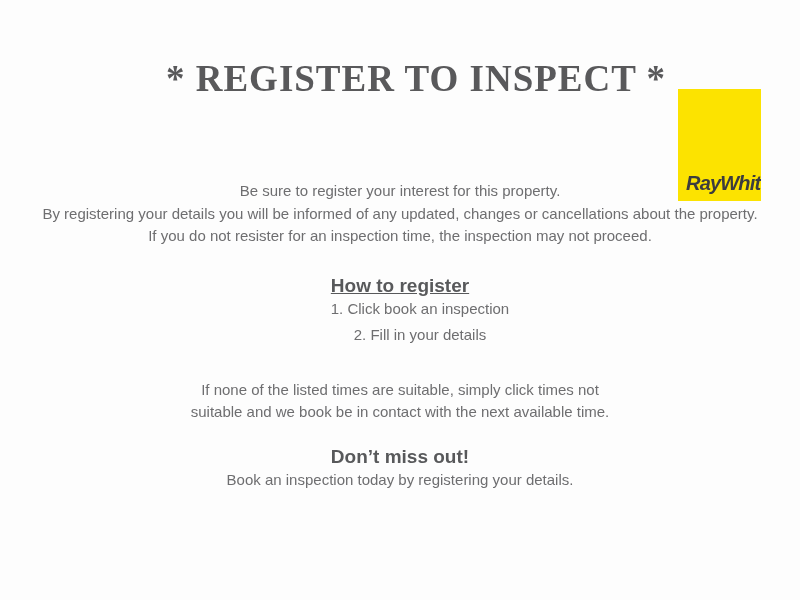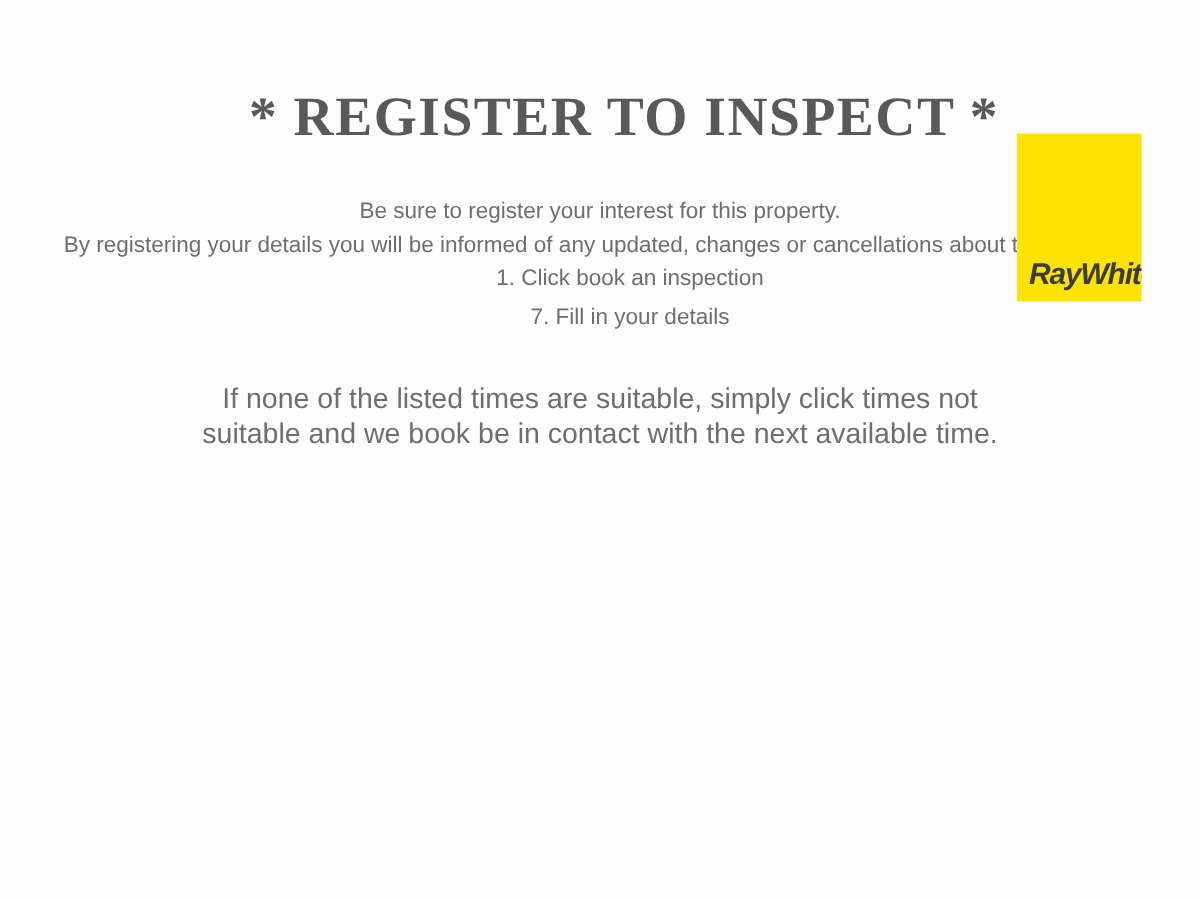--- a/index.html
+++ b/index.html
@@ -20,21 +20,21 @@
     margin-top: 56px;
     font-family: "Liberation Serif", serif;
     font-weight: 700;
     font-size: 37px;
     line-height: 46px;
     letter-spacing: 1px;
     color: #59595b;
     margin-left: 32px;
   }
   .intro {
-    margin-top: 28px;
+    margin-top: 78px;
     font-size: 15px;
     line-height: 22.5px;
     color: #6e6e70;
   }
   .howto-heading {
     margin-top: 26px;
     font-size: 19px;
     line-height: 24px;
     font-weight: 700;
     color: #58595b;
@@ -43,21 +43,21 @@
   .steps {
     margin-top: -2px;
     font-size: 15px;
     line-height: 26px;
     color: #6e6e70;
     list-style: none;
     padding-left: 40px;
   }
   .note {
     margin-top: 31px;
-    font-size: 19px;
+    font-size: 15px;
     line-height: 22.5px;
     color: #6e6e70;
   }
   .cta-heading {
     margin-top: 21px;
     font-size: 19px;
     line-height: 24px;
     font-weight: 700;
     color: #58595b;
   }
@@ -91,31 +91,35 @@
 </head>
 <body>
 
 <div class="flyer">
 
   <h1 class="page-title">* REGISTER TO INSPECT *</h1>
 
   <div class="intro">
     <div>Be sure to register your interest for this property.</div>
     <div>By registering your details you will be informed of any updated, changes or cancellations about the property.</div>
+    <div>If you do not resister for an inspection time, the inspection may not proceed.</div>
   </div>
 
+  <h2 class="howto-heading">How to register</h2>
 
   <ul class="steps">
     <li>1. Click book an inspection</li>
-    <li>7. Fill in your details</li>
+    <li>2. Fill in your details</li>
   </ul>
 
   <div class="note">
     <div>If none of the listed times are suitable, simply click times not</div>
     <div>suitable and we book be in contact with the next available time.</div>
   </div>
 
+  <h3 class="cta-heading">Don’t miss out!</h3>
+  <div class="cta-subtext">Book an inspection today by registering your details.</div>
 
   <div class="logo">
     <span class="logo-text">RayWhite</span>
   </div>
 
 </div>
 
 </body></html>

